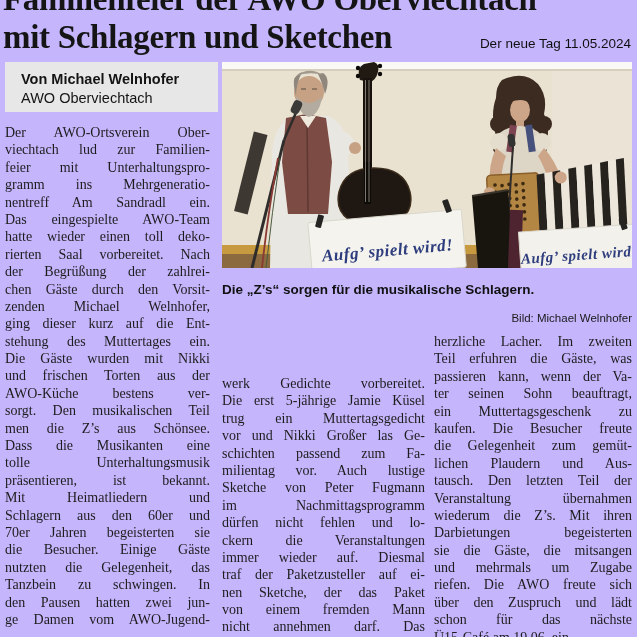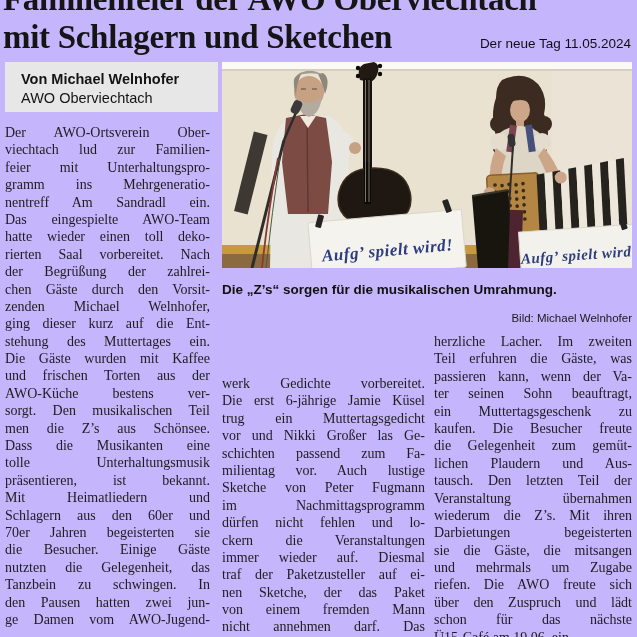--- a/index.html
+++ b/index.html
@@ -158,57 +158,57 @@
       </g>
 
       <g transform="rotate(-4 356 190)">
         <rect x="298" y="166" width="118" height="46" fill="#f2f1eb" stroke="#d9d6cb" stroke-width="1"></rect>
         <rect x="400" y="159" width="6" height="12" rx="1" fill="#262422" transform="rotate(-14 403 165)"></rect>
         <text class="banner-text" x="357" y="198" font-size="15" text-anchor="middle">Aufg’ spielt wird!</text>
       </g>
     </svg>
   </div>
 
-  <div class="caption">Die „Z’s“ sorgen für die musikalischen Umrahmung.</div>
+  <div class="caption">Die „Z’s“ sorgen für die musikalische Schlagern.</div>
   <div class="credit">Bild: Michael Welnhofer</div>
 
   <div class="col col-left">
       <div class="tl">Der AWO-Ortsverein Ober-</div>
       <div class="tl">viechtach lud zur Familien-</div>
       <div class="tl">feier mit Unterhaltungspro-</div>
       <div class="tl">gramm ins Mehrgeneratio-</div>
       <div class="tl">nentreff Am Sandradl ein.</div>
       <div class="tl">Das eingespielte AWO-Team</div>
       <div class="tl">hatte wieder einen toll deko-</div>
       <div class="tl">rierten Saal vorbereitet. Nach</div>
       <div class="tl">der Begrüßung der zahlrei-</div>
       <div class="tl">chen Gäste durch den Vorsit-</div>
       <div class="tl">zenden Michael Welnhofer,</div>
       <div class="tl">ging dieser kurz auf die Ent-</div>
       <div class="tl">stehung des Muttertages ein.</div>
-      <div class="tl">Die Gäste wurden mit Kaffee</div>
+      <div class="tl">Die Gäste wurden mit Nikki</div>
       <div class="tl">und frischen Torten aus der</div>
       <div class="tl">AWO-Küche bestens ver-</div>
       <div class="tl">sorgt. Den musikalischen Teil</div>
       <div class="tl">men die Z’s aus Schönsee.</div>
       <div class="tl">Dass die Musikanten eine</div>
       <div class="tl">tolle Unterhaltungsmusik</div>
       <div class="tl">präsentieren, ist bekannt.</div>
       <div class="tl">Mit Heimatliedern und</div>
       <div class="tl">Schlagern aus den 60er und</div>
       <div class="tl">70er Jahren begeisterten sie</div>
       <div class="tl">die Besucher. Einige Gäste</div>
       <div class="tl">nutzten die Gelegenheit, das</div>
       <div class="tl">Tanzbein zu schwingen. In</div>
       <div class="tl">den Pausen hatten zwei jun-</div>
       <div class="tl">ge Damen vom AWO-Jugend-</div>
     </div>
   <div class="col col-middle">
       <div class="tl">werk Gedichte vorbereitet.</div>
-      <div class="tl">Die erst 6-jährige Jamie Küsel</div>
+      <div class="tl">Die erst 5-jährige Jamie Küsel</div>
       <div class="tl">trug ein Muttertagsgedicht</div>
       <div class="tl">vor und Nikki Großer las Ge-</div>
       <div class="tl">schichten passend zum Fa-</div>
       <div class="tl">milientag vor. Auch lustige</div>
       <div class="tl">Sketche von Peter Fugmann</div>
       <div class="tl">im Nachmittagsprogramm</div>
       <div class="tl">dürfen nicht fehlen und lo-</div>
       <div class="tl">ckern die Veranstaltungen</div>
       <div class="tl">immer wieder auf. Diesmal</div>
       <div class="tl">traf der Paketzusteller auf ei-</div>

